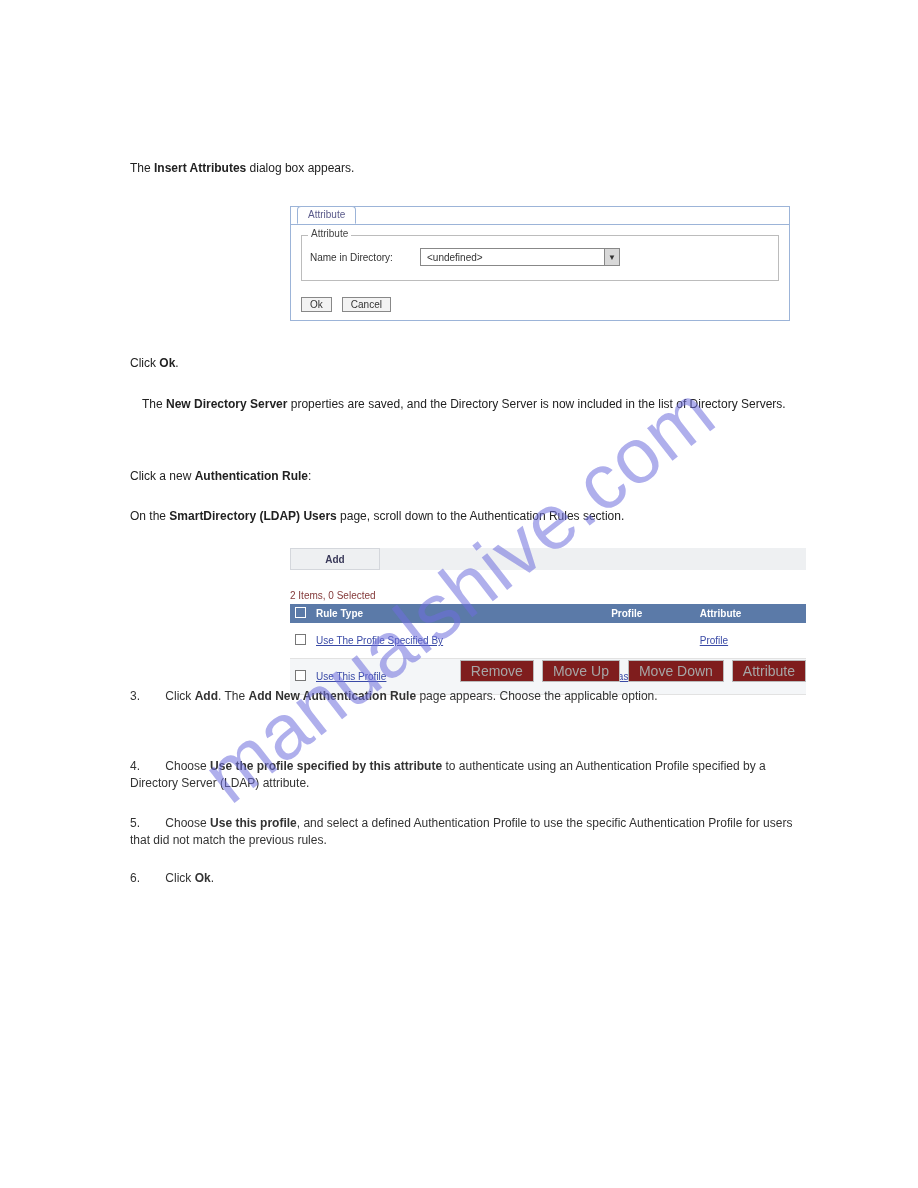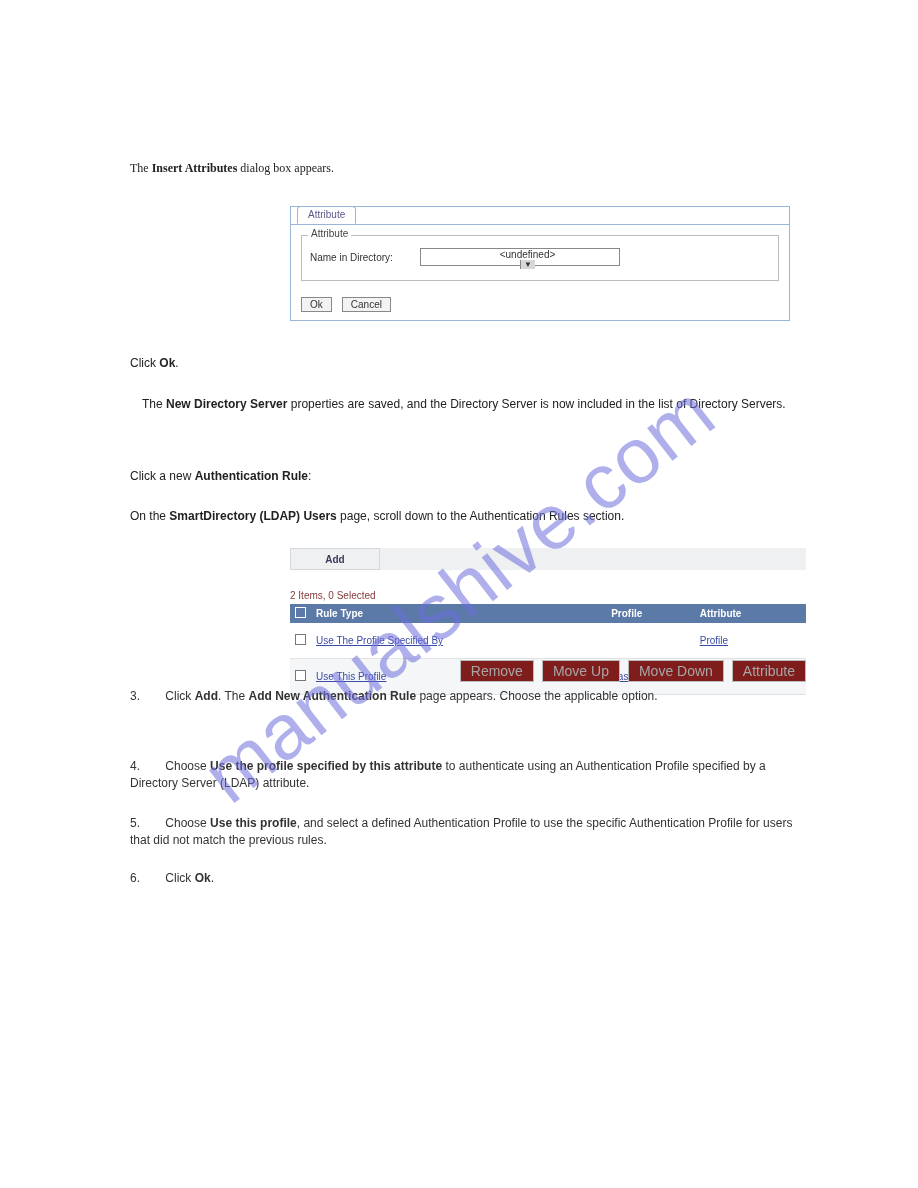--- a/index.html
+++ b/index.html
@@ -31,21 +31,21 @@
   .text-block {
     position: absolute;
     width: 620px;
     font-size: 12px;
     line-height: 1.4;
     color: #222;
   }
   .bold { font-weight: bold; }
 
   
-  .intro1 { left: 130px; top: 160px; font-family: Liberation Serif, serif; }
+  .intro1 { left: 130px; top: 160px; }
 
   
   .attr-panel {
     position: absolute;
     left: 290px;
     top: 206px;
     width: 500px;
     border: 1px solid #9cb4d8;
   }
   .tab {
@@ -101,22 +101,21 @@
   }
   .field-select {
     border: 1px solid #888;
     height: 18px;
     width: 200px;
     font-size: 10px;
     background: #fff;
     display: flex;
     align-items: center;
     justify-content: space-between;
-    padding-left: 15px;
-    flex-direction: column;
+    padding-left: 6px;
   }
   .field-select .sel-text { color: #333; }
   .field-select .sel-btn {
     width: 15px;
     height: 16px;
     background: #d8d8d8;
     border-left: 1px solid #888;
     display: flex;
     align-items: center;
     justify-content: center;

